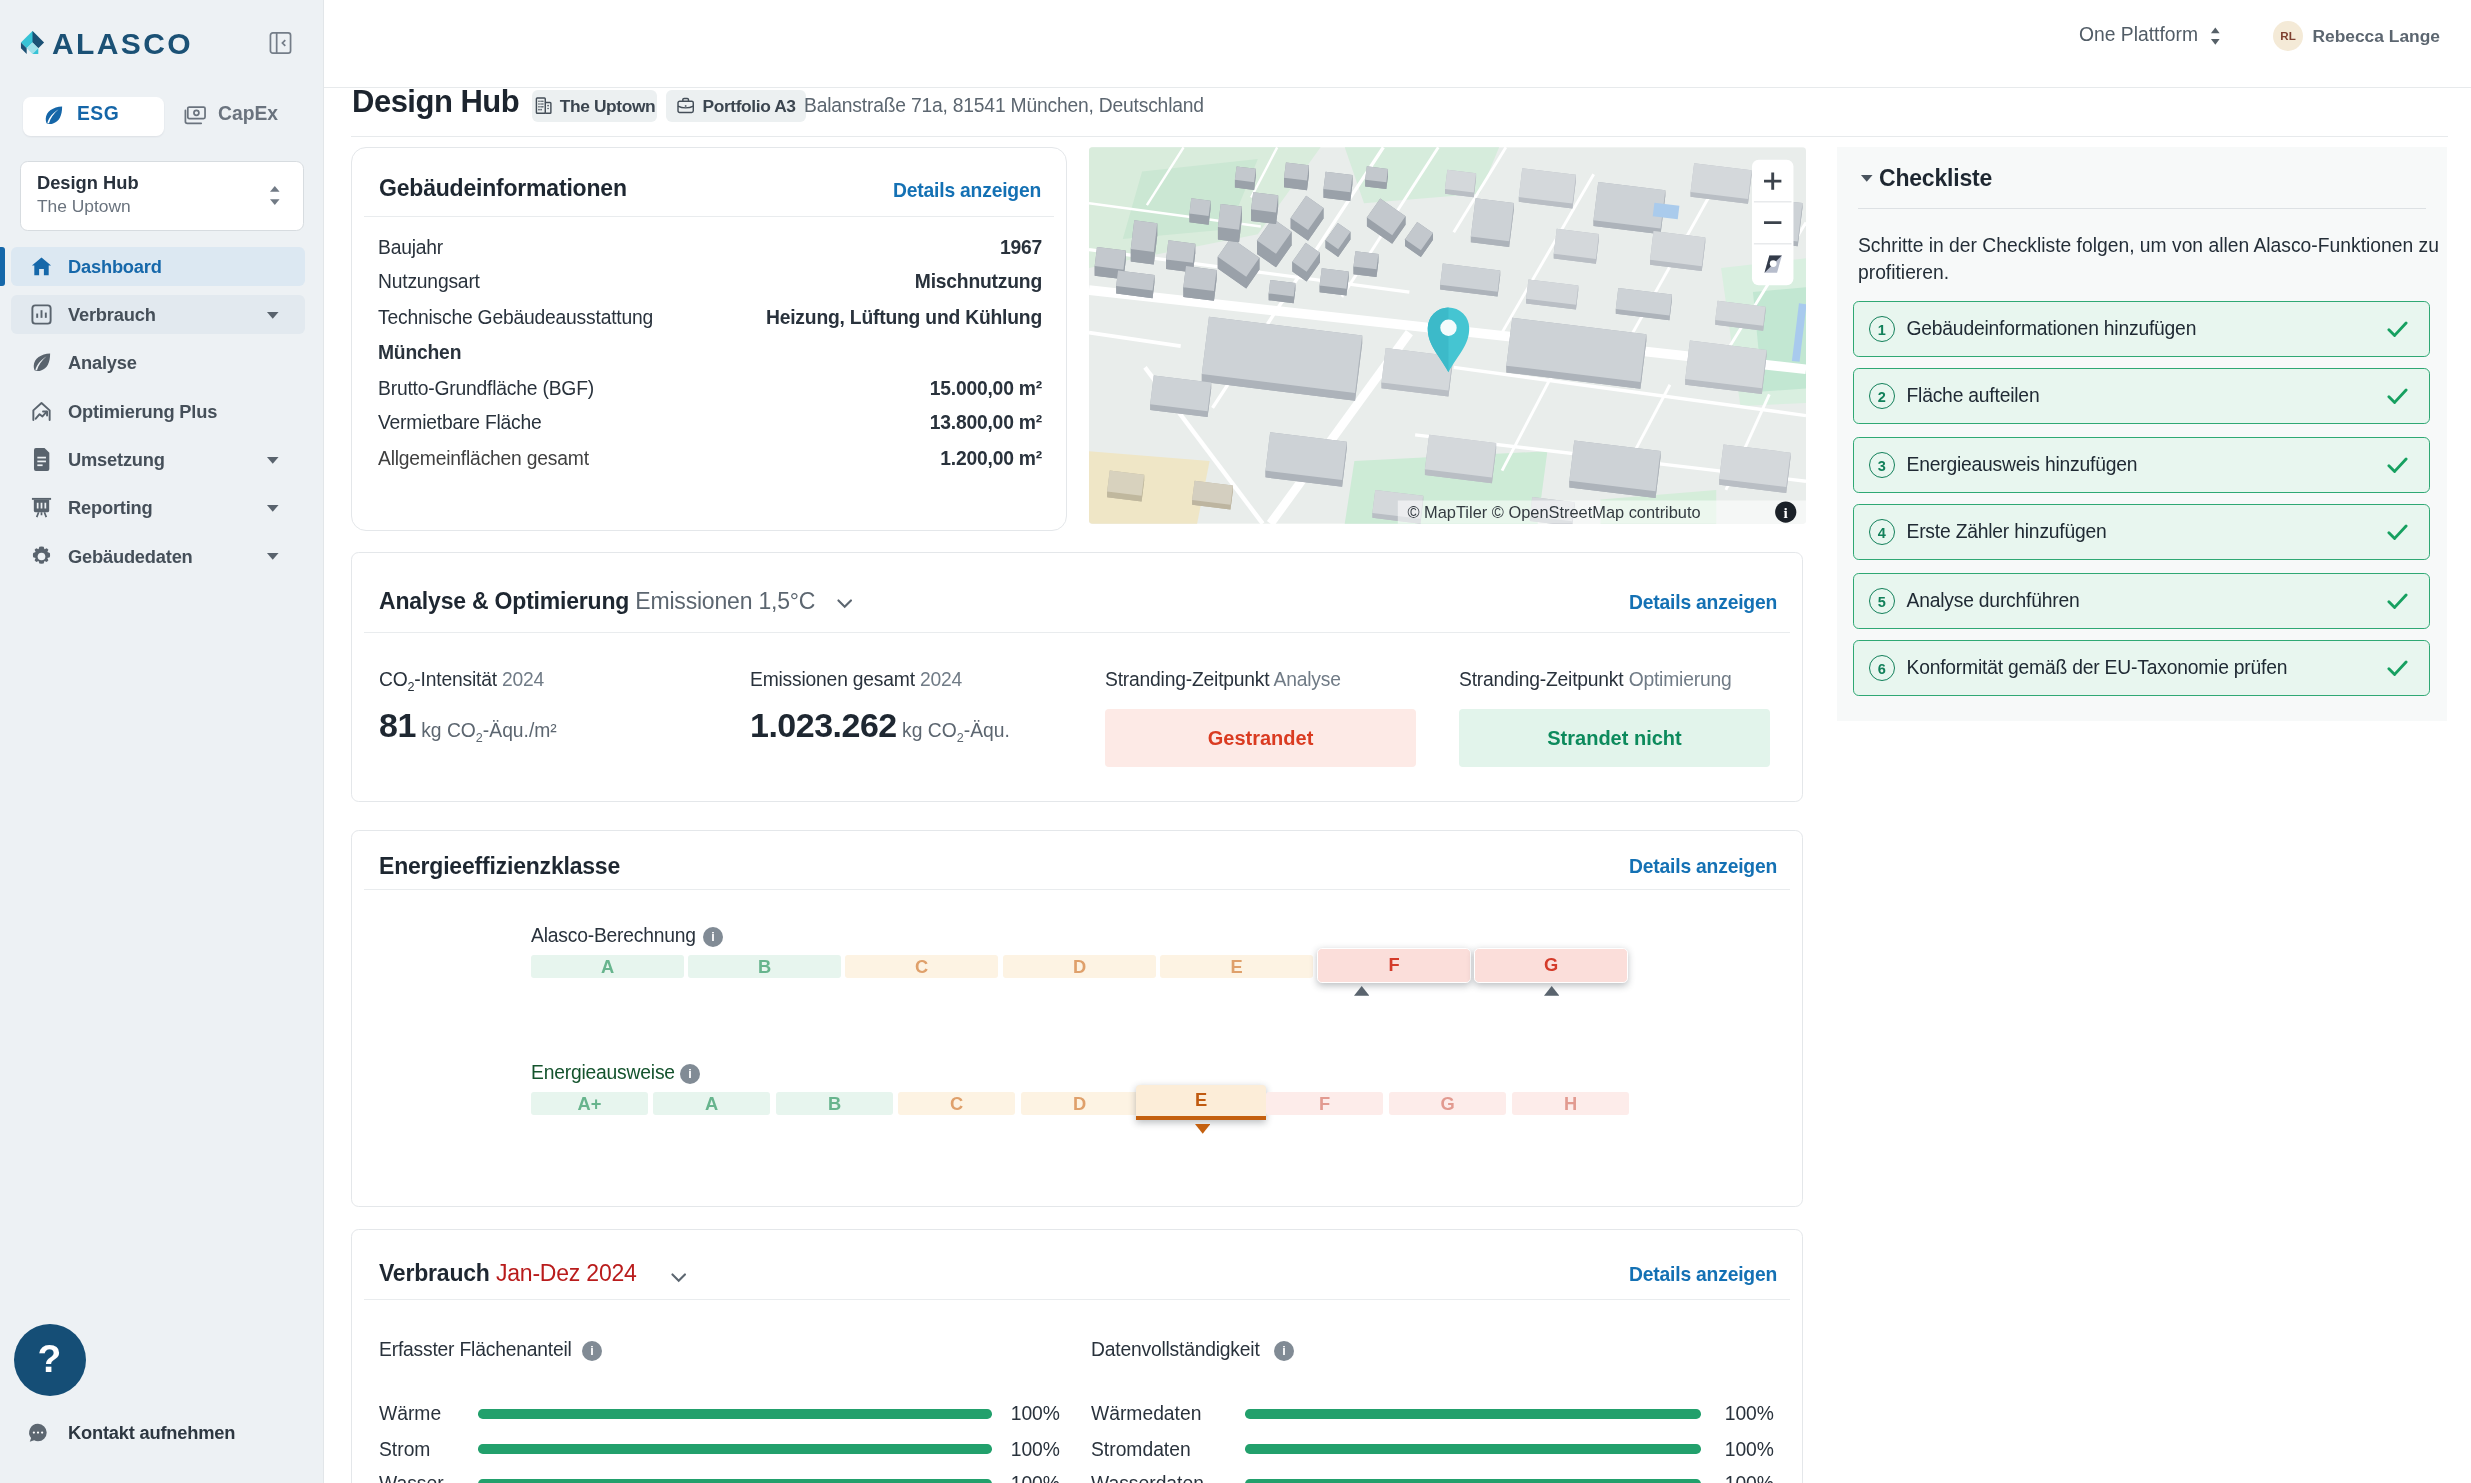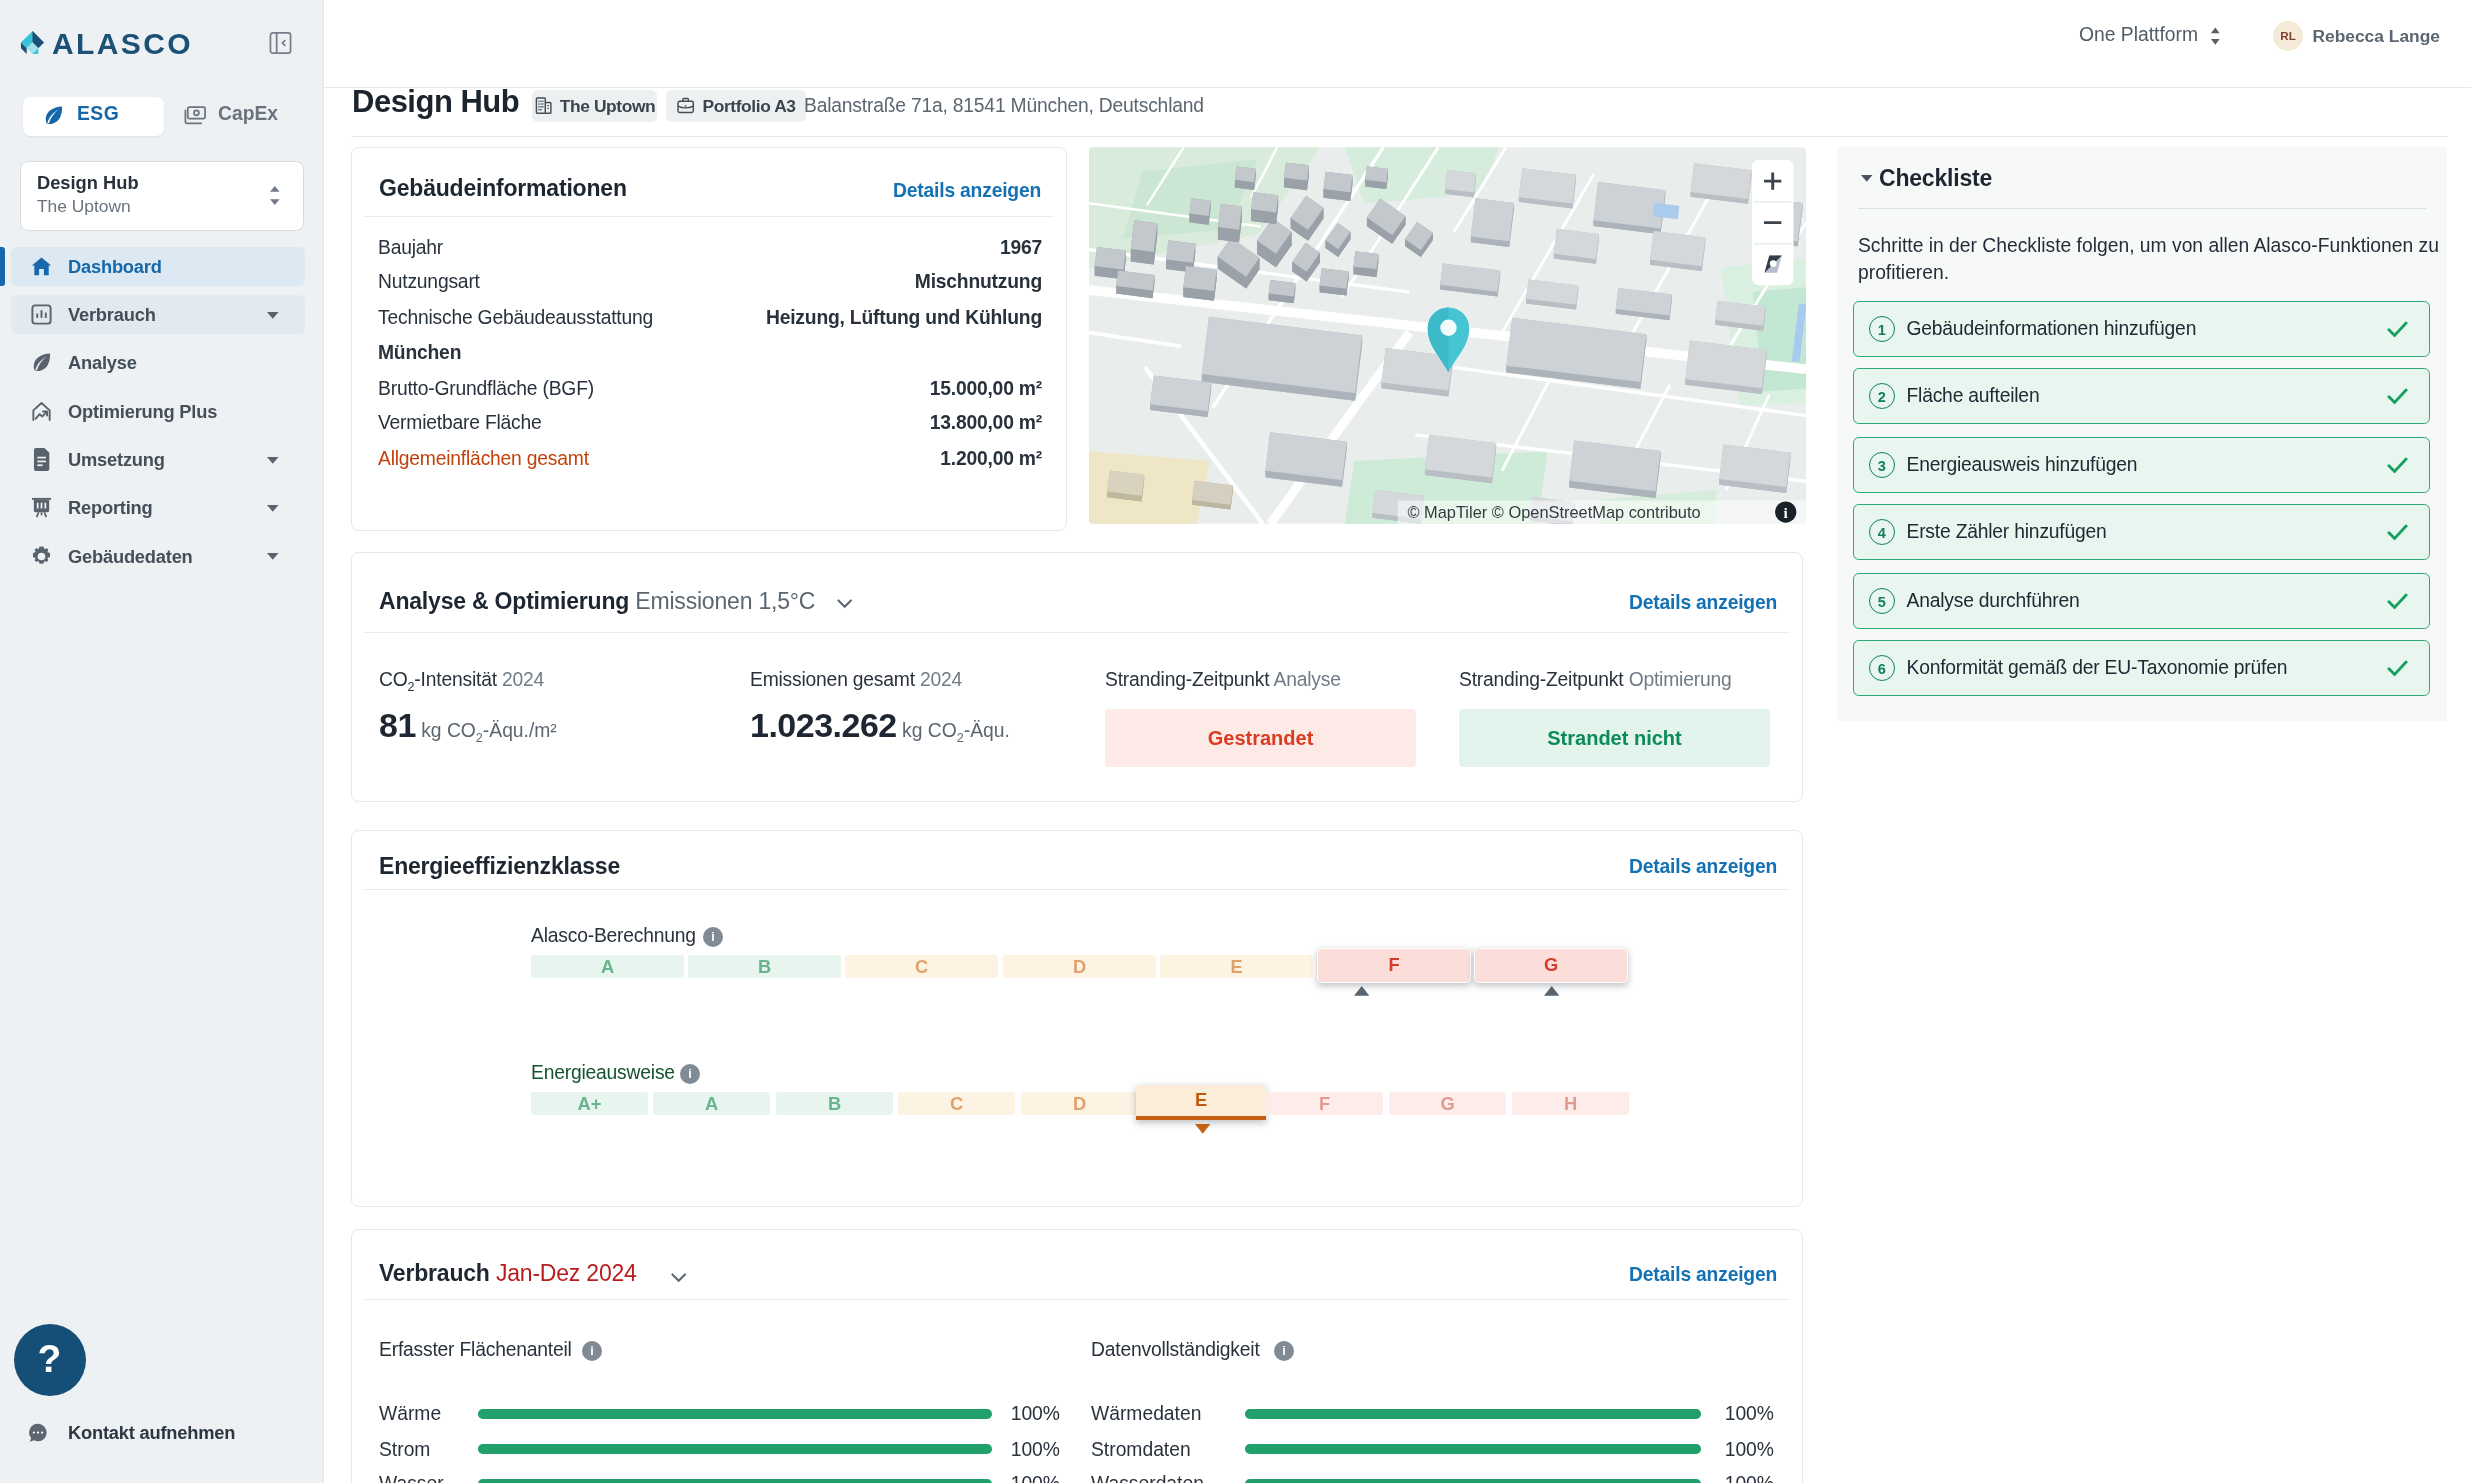--- a/index.html
+++ b/index.html
@@ -169,39 +169,39 @@
         <rect x="2.5" y="6.5" width="19" height="14" rx="2"></rect>
         <path d="M8.5 6.5 L8.5 4.5 a1.5 1.5 0 0 1 1.5 -1.5 L14 3 a1.5 1.5 0 0 1 1.5 1.5 L15.5 6.5" fill="none"></path>
         <path d="M2.5 12.5 C8 15.5 16 15.5 21.5 12.5" fill="none"></path>
         <path d="M12 11.5 L12 13.5" stroke-width="2"></path>
       </svg>
     <span style="margin-left:6.8px;font-size:17.4px;font-weight:700;color:#3b454f;letter-spacing:-0.4px;">Portfolio A3</span>
   </div>
   <div class="abs" style="left:804px;top:95px;font-size:19.3px;color:#5c6670;letter-spacing:-0.2px;">Balanstraße 71a, 81541 München, Deutschland</div>
   <div class="abs" style="left:351px;top:136px;width:2097px;height:1px;background:#e7eaec;"></div>
 
-  <div class="card" style="left:351px;top:147px;width:716px;height:384px;">
+  <div class="card" style="left:351px;top:147px;width:716px;height:384px;border-radius:15px;">
     <div class="abs" style="left:27px;top:27px;"><span class="cardtitle">Gebäudeinformationen</span></div>
     <div class="abs" style="right:25px;top:32px;"><span class="link">Details anzeigen</span></div>
     <div class="divider" style="top:68px;"></div>
     <div class="abs row" style="left:27px;right:25px;top:236px;"></div>
   </div>
   <div id="tbl">
     <div class="abs" style="left:378px;top:237px;font-size:19.3px;color:#29323c;letter-spacing:-0.2px;">Baujahr</div>
     <div class="abs" style="left:351px;width:691px;top:237px;text-align:right;font-size:19.3px;font-weight:700;color:#29323c;letter-spacing:-0.2px;">1967</div>
     <div class="abs" style="left:378px;top:271px;font-size:19.3px;color:#29323c;letter-spacing:-0.2px;">Nutzungsart</div>
     <div class="abs" style="left:351px;width:691px;top:271px;text-align:right;font-size:19.3px;font-weight:700;color:#29323c;letter-spacing:-0.2px;">Mischnutzung</div>
     <div class="abs" style="left:378px;top:307px;font-size:19.3px;color:#29323c;letter-spacing:-0.2px;">Technische Gebäudeausstattung</div>
     <div class="abs" style="left:351px;width:691px;top:307px;text-align:right;font-size:19.3px;font-weight:700;color:#29323c;letter-spacing:-0.2px;">Heizung, Lüftung und Kühlung</div>
     <div class="abs" style="left:378px;top:342px;font-size:19.3px;font-weight:700;color:#29323c;letter-spacing:-0.2px;">München</div>
     <div class="abs" style="left:378px;top:378px;font-size:19.3px;color:#29323c;letter-spacing:-0.2px;">Brutto-Grundfläche (BGF)</div>
     <div class="abs" style="left:351px;width:691px;top:378px;text-align:right;font-size:19.3px;font-weight:700;color:#29323c;letter-spacing:-0.2px;">15.000,00 m²</div>
     <div class="abs" style="left:378px;top:412px;font-size:19.3px;color:#29323c;letter-spacing:-0.2px;">Vermietbare Fläche</div>
     <div class="abs" style="left:351px;width:691px;top:412px;text-align:right;font-size:19.3px;font-weight:700;color:#29323c;letter-spacing:-0.2px;">13.800,00 m²</div>
-    <div class="abs" style="left:378px;top:448px;font-size:19.3px;color:#c2410c;letter-spacing:-0.2px;">Allgemeinflächen gesamt</div>
+    <div class="abs" style="left:378px;top:448px;font-size:19.3px;color:#404040;letter-spacing:-0.2px;">Allgemeinflächen gesamt</div>
     <div class="abs" style="left:351px;width:691px;top:448px;text-align:right;font-size:19.3px;font-weight:700;color:#29323c;letter-spacing:-0.2px;">1.200,00 m²</div>
   </div>
 
   <div class="abs" id="mapbox" style="left:1089px;top:147px;width:717px;height:377px;border-radius:3.9px;overflow:hidden;"><svg width="717" height="377" viewBox="0 0 743 390">
         <rect width="743" height="390" fill="#e9edeb"></rect>
         <polygon points="0,0 240,0 175,90 0,125" fill="#d9ecdc"></polygon>
         <polygon points="55,25 175,12 145,85 35,95" fill="#cbe7d3"></polygon>
         <polygon points="265,0 425,0 405,48 285,58" fill="#d6ecdc"></polygon>
         <polygon points="655,125 743,115 743,265 675,268" fill="#d9efe0"></polygon>
         <polygon points="688,150 743,145 743,250 698,253" fill="#c2e7d2"></polygon>

